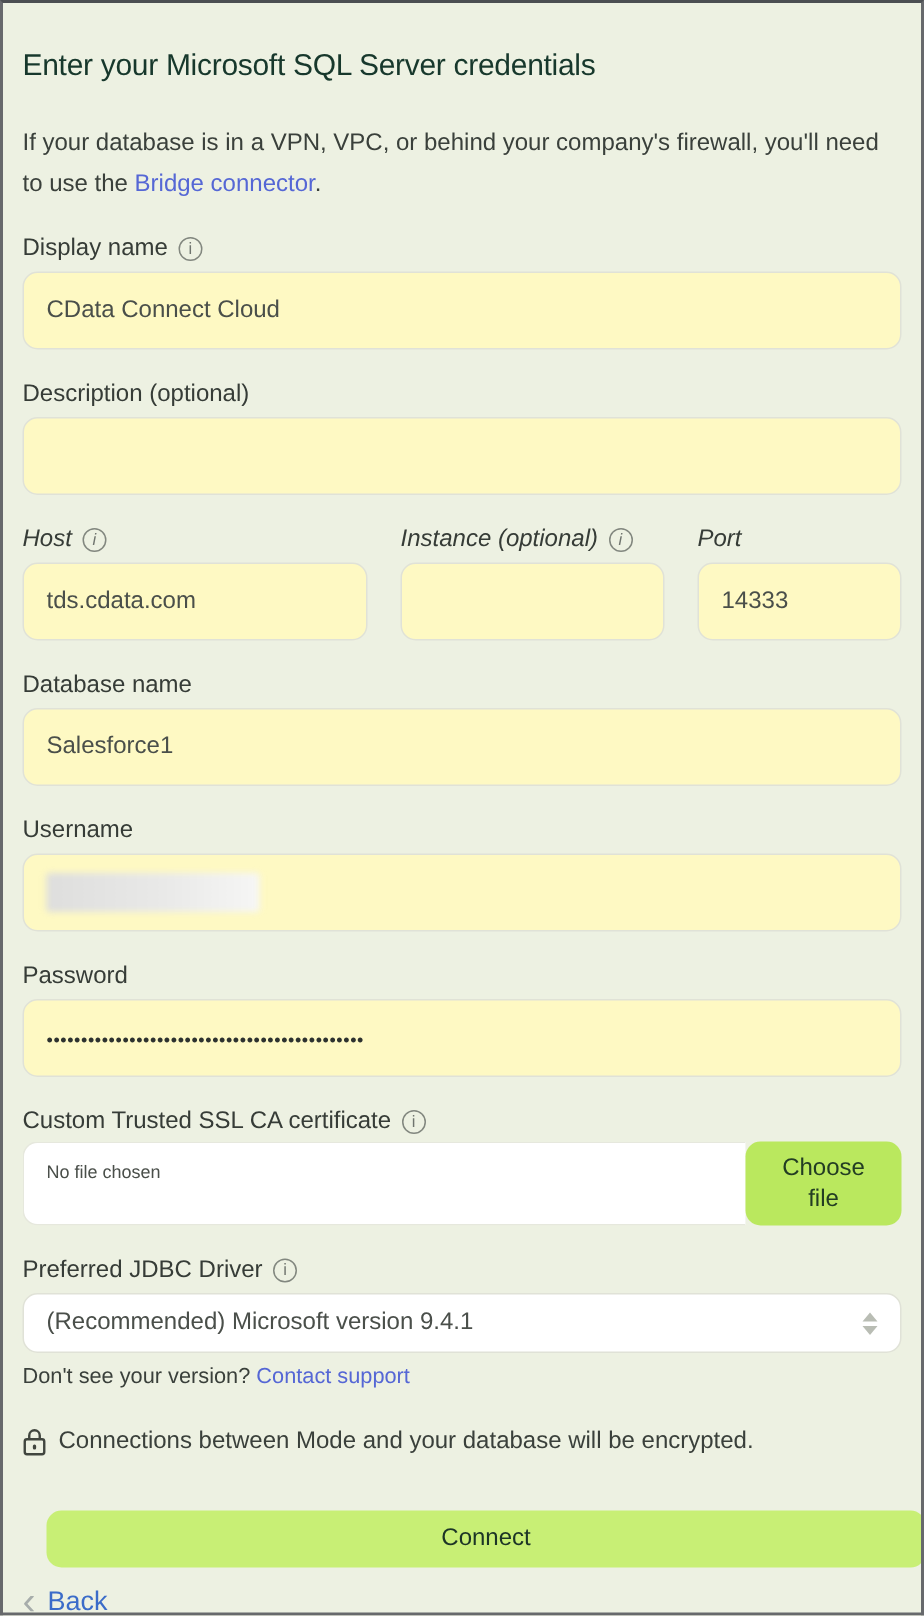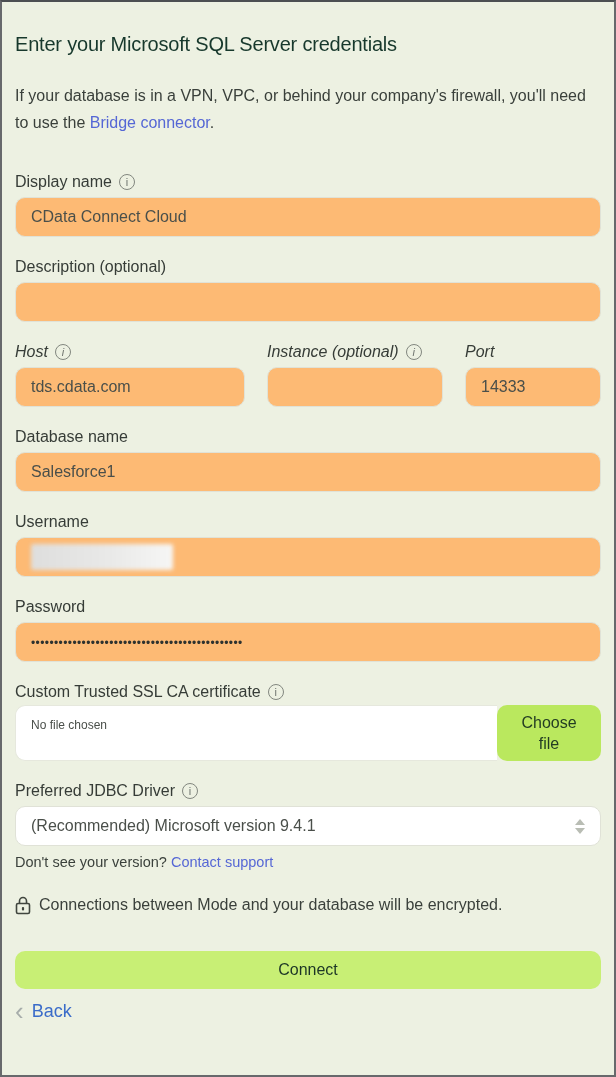--- a/index.html
+++ b/index.html
@@ -3,26 +3,26 @@
 <meta charset="utf-8">
 <style>
   html,body{margin:0;padding:0;}
   body{width:616px;height:1077px;background:#c7c9c2;font-family:"Liberation Sans","DejaVu Sans",sans-serif;}
   .frame{box-sizing:border-box;width:616px;height:1077px;border:2px solid #67696c;border-top-color:#4c4f52;
          background:#edf1e2;overflow:hidden;padding:12px 13px 0 13px;}
   h1{margin:10px 0 0 0;font-size:20px;line-height:41px;font-weight:400;color:#17382c;letter-spacing:-0.2px;}
   .intro{margin:17px 0 0 0;font-size:16px;line-height:27px;color:#3a403b;}
   a{color:#5567d5;text-decoration:none;cursor:pointer;}
   .group{margin-top:20px;}
-  .group.first{margin-top:36px;}
+  .group.first{margin-top:20px;}
   .label-row{display:flex;align-items:center;height:20px;margin-bottom:5px;font-size:16px;color:#363c37;}
   .info{display:inline-flex;align-items:center;justify-content:center;width:16px;height:16px;margin-left:7px;
         border:1.5px solid #82877f;border-radius:50%;font-size:11px;line-height:1;color:#6f746e;
         box-sizing:border-box;flex:0 0 auto;cursor:pointer;}
-  .input{box-sizing:border-box;display:block;width:100%;height:40px;background:#fdba74;
+  .input{box-sizing:border-box;display:block;width:100%;height:52px;background:#fef9c3;
          border:1px solid #e0e2d7;border-radius:10px;padding:0 15px;font-size:16px;color:#4a4f4a;
          font-family:"Liberation Sans","DejaVu Sans",sans-serif;outline:none;}
   .input::placeholder{color:#9aa09a;}
   .row3{display:grid;grid-template-columns:230px 176px 1fr;column-gap:22px;}
   .cell .label-row{white-space:nowrap;font-style:italic;}
   .input-div{display:flex;align-items:center;}
   .redact{width:142px;height:26px;border-radius:2px;
           background:linear-gradient(90deg,#dededd 0%,#e9e9e8 55%,#f6f6f5 100%);filter:blur(2px);}
   .masked{font-size:12px;letter-spacing:0.4px;color:#2d322f;transform:translateY(1px);}
   .file-row{display:flex;align-items:stretch;height:56px;}
@@ -39,21 +39,21 @@
   .arrows{display:flex;flex-direction:column;gap:3px;margin-left:8px;}
   .tri-up{width:0;height:0;border-left:5px solid transparent;border-right:5px solid transparent;
           border-bottom:6px solid #b9bdb4;}
   .tri-down{width:0;height:0;border-left:5px solid transparent;border-right:5px solid transparent;
             border-top:6px solid #b9bdb4;}
   .help-line{margin-top:8px;font-size:14.5px;color:#3a403b;}
   .lock-row{margin-top:26px;display:flex;align-items:flex-start;font-size:16px;color:#3a403b;}
   .lock-row svg{margin-right:8px;flex:0 0 auto;}
   .connect-btn{margin-top:36px;display:block;width:100%;height:38px;border:none;border-radius:10px;
                background:#c8ef75;color:#1c3526;font-size:16px;font-weight:500;cursor:pointer;
-               font-family:"Liberation Sans","DejaVu Sans",sans-serif;}
+               font-family:"Liberation Sans","DejaVu Sans",sans-serif;margin-left:16px;}
   .back-row{margin-top:11px;display:flex;align-items:center;}
   .back-chevron{color:#a7adab;font-size:26px;line-height:22px;margin-right:8px;}
   .back-link{font-size:18px;color:#3b6cc9;}
 </style>
 </head>
 <body>
 
 <div class="frame">
 
   <h1>Enter your Microsoft SQL Server credentials</h1>

